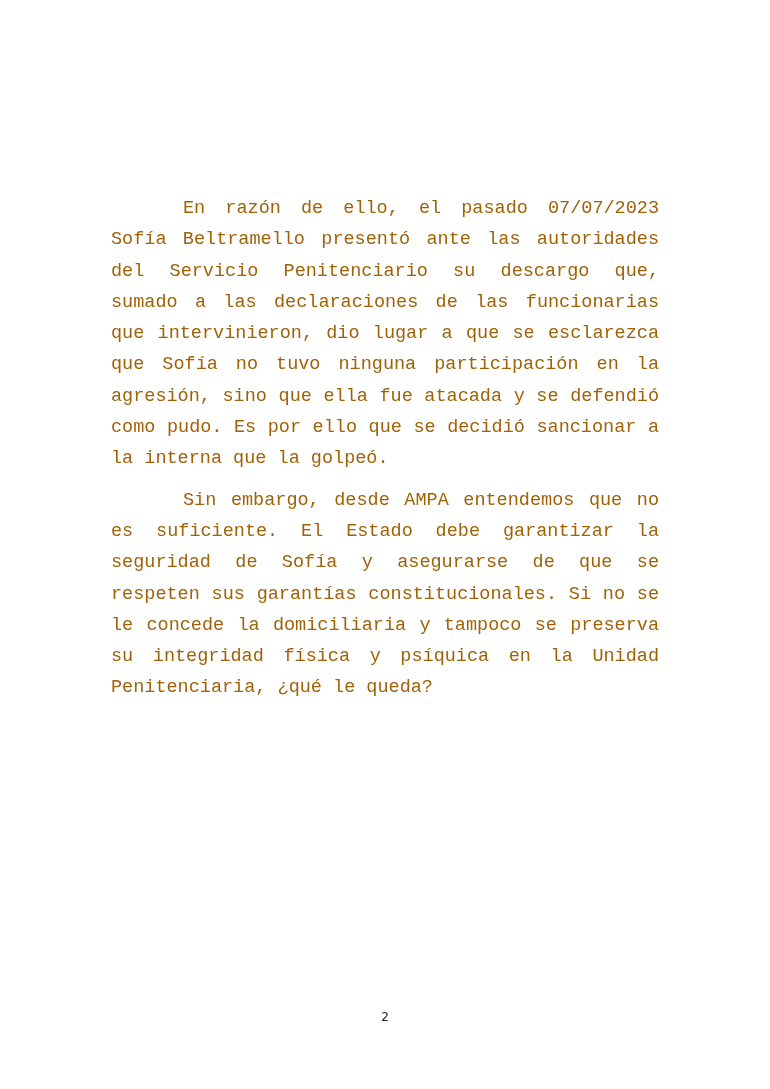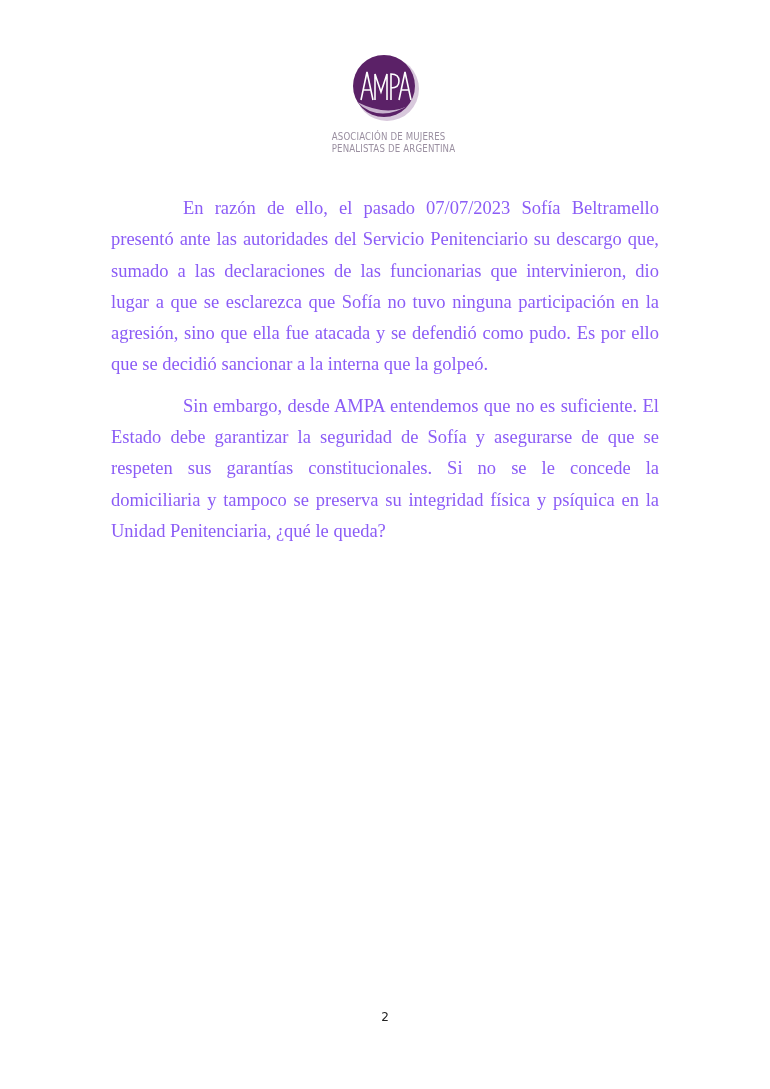--- a/index.html
+++ b/index.html
@@ -8,51 +8,34 @@
     .logo { position: absolute; left: 320px; top: 52px; width: 130px; text-align: center; }
     .logo svg { display: block; margin: 0 auto; }
     .logo-caption {
       font-family: "DejaVu Sans", sans-serif;
       font-size: 10.5px; color: #9a8fa0; letter-spacing: 0.2px;
       line-height: 12px; margin-top: 6px; transform: scaleX(0.82); transform-origin: center top;
       white-space: nowrap;
     }
     .body-text {
       position: absolute; left: 111px; top: 193px; width: 548px;
-      font-family: Liberation Serif, serif; font-size: 18.5px; line-height: 31.3px;
-      color: #8b5cf6; text-align: justify;
+      font-family: Liberation Mono, monospace; font-size: 18.5px; line-height: 31.3px;
+      color: #a16207; text-align: justify;
     }
     .body-text p { margin: 0 0 10px 0; text-indent: 72px; text-align-last: left; }
     .page-number {
       position: absolute; left: 0; width: 770px; top: 1010px; text-align: center;
       font-family: "DejaVu Sans", sans-serif; font-size: 12px; color: #222;
     }
   </style>
 </head>
 <body>
 
 <div class="page">
 
-  <div class="logo">
-    <svg width="72" height="72" viewBox="0 0 72 72">
-      <ellipse cx="38" cy="37" rx="32" ry="32" fill="#d8c8dc"></ellipse>
-      <circle cx="35" cy="34" r="31" fill="#5b2167"></circle>
-      <path d="M8 50 Q30 72 62 52 Q40 66 8 50Z" fill="#c9b3cf"></path>
-      <g fill="none" stroke="#ffffff" stroke-width="1.6">
-        <path d="M12 48 L18 20 L24 48 M14.5 38 L21.5 38"></path>
-        <path d="M26 48 L26 22 L32 40 L38 22 L38 48"></path>
-        <path d="M42 48 L42 22 Q50 22 50 29 Q50 36 42 36"></path>
-        <path d="M50 48 L56 20 L62 48 M52.5 38 L59.5 38"></path>
-      </g>
-    </svg>
-    <div class="logo-caption">
-      <div>ASOCIACIÓN DE MUJERES</div>
-      <div>PENALISTAS DE ARGENTINA</div>
-    </div>
-  </div>
 
   <div class="body-text">
     <p>En razón de ello, el pasado 07/07/2023 Sofía Beltramello presentó ante las autoridades del Servicio Penitenciario su descargo que, sumado a las declaraciones de las funcionarias que intervinieron, dio lugar a que se esclarezca que Sofía no tuvo ninguna participación en la agresión, sino que ella fue atacada y se defendió como pudo. Es por ello que se decidió sancionar a la interna que la golpeó.</p>
     <p>Sin embargo, desde AMPA entendemos que no es suficiente. El Estado debe garantizar la seguridad de Sofía y asegurarse de que se respeten sus garantías constitucionales. Si no se le concede la domiciliaria y tampoco se preserva su integridad física y psíquica en la Unidad Penitenciaria, ¿qué le queda?</p>
   </div>
 
   <div class="page-number">2</div>
 
 </div>
 

